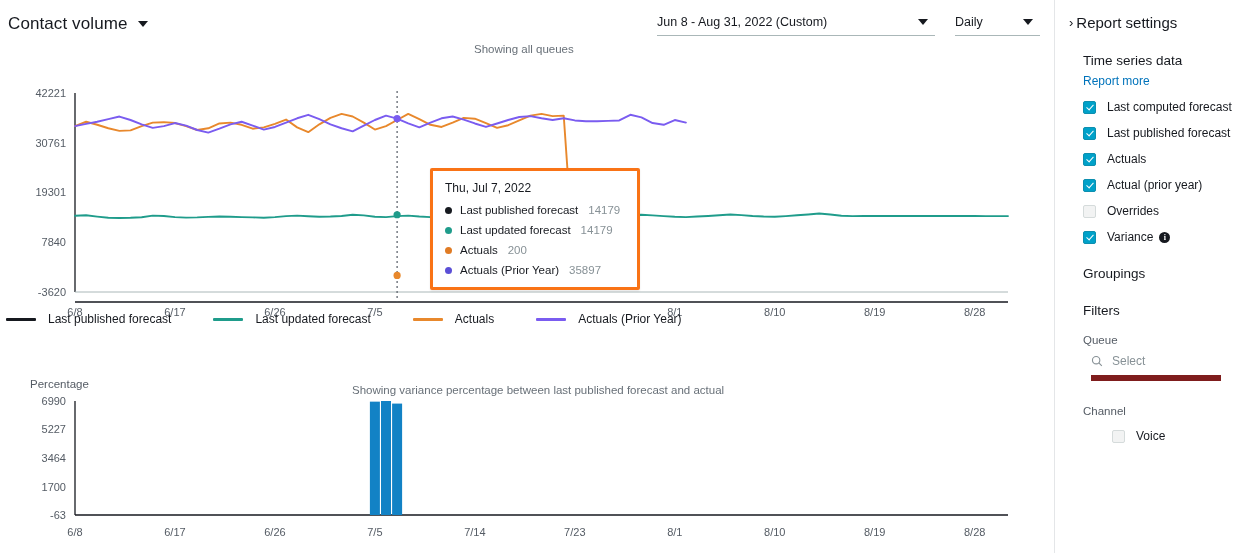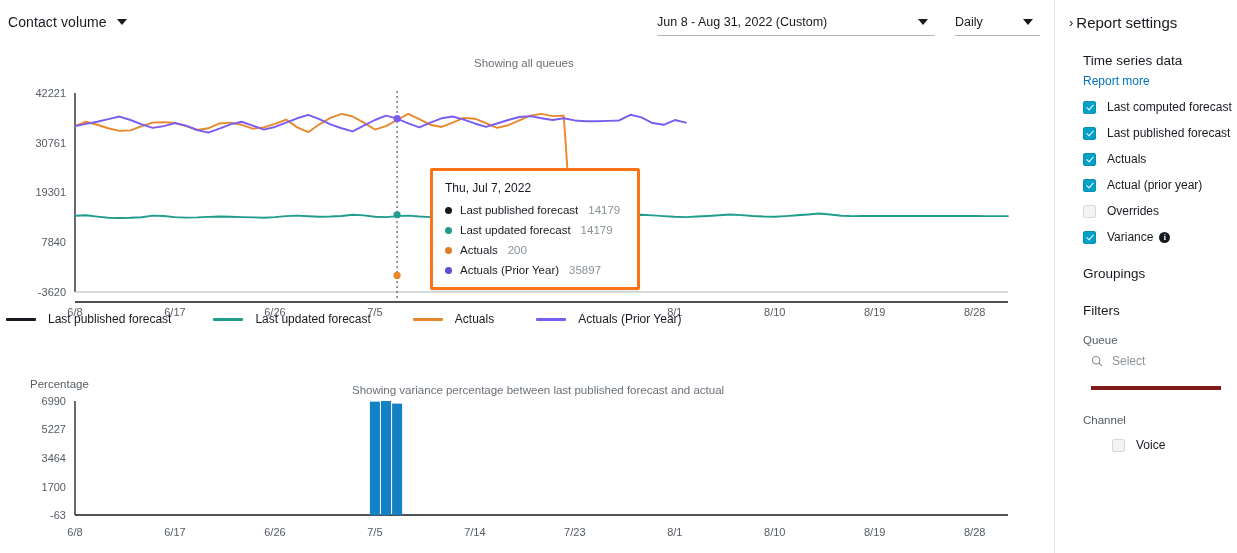--- a/index.html
+++ b/index.html
@@ -7,33 +7,33 @@
     width:1237px;height:553px;overflow:hidden;background:#ffffff;
     font-family:"Liberation Sans", sans-serif;color:#16191f;
     -webkit-font-smoothing:antialiased;
   }
   #app{position:relative;width:1237px;height:553px;}
 
   
   #main{position:absolute;left:0;top:0;width:1054px;height:553px;background:#fff;overflow:hidden;}
 
   .title-row{position:absolute;left:8px;top:14px;display:flex;align-items:center;gap:10px;}
-  .title-text{font-size:14px;color:#16191f;letter-spacing:.1px;}
+  .title-text{font-size:17px;color:#16191f;letter-spacing:.1px;}
   .caret{width:0;height:0;border-left:5px solid transparent;border-right:5px solid transparent;border-top:6px solid #16191f;display:inline-block;}
 
   .daterange{position:absolute;left:657px;top:15px;width:278px;}
   .daterange .val{font-size:12.5px;color:#16191f;padding-bottom:6px;}
   .daterange .ul{border-bottom:1px solid #aab7b8;}
   .dd-caret{position:absolute;right:7px;top:4px;width:0;height:0;border-left:5px solid transparent;border-right:5px solid transparent;border-top:6px solid #16191f;}
 
   .interval{position:absolute;left:955px;top:15px;width:85px;}
   .interval .val{font-size:12.5px;color:#16191f;padding-bottom:6px;}
   .interval .ul{border-bottom:1px solid #aab7b8;}
 
-  .showing-queues{position:absolute;left:474px;top:57px;font-size:11.5px;color:#687078;}
+  .showing-queues{position:absolute;left:474px;top:43px;font-size:11.5px;color:#687078;}
 
   .chart-note{position:absolute;left:352px;top:384px;font-size:11.5px;color:#687078;}
   .pct-label{position:absolute;left:30px;top:378px;font-size:11.5px;color:#545b64;}
 
   svg{display:block;}
 
   
   .legend{position:absolute;left:6px;top:312px;display:flex;align-items:center;}
   .legend .item{display:flex;align-items:center;margin-right:42px;}
   .legend .swatch{width:30px;height:3px;border-radius:1px;margin-right:12px;}
@@ -63,21 +63,21 @@
   .sb-sub{font-size:11.5px;color:#545b64;margin-top:16px;}
 
   .cb-row{display:flex;align-items:center;margin-top:12px;}
   .cb{width:13px;height:13px;border-radius:2px;box-sizing:border-box;flex:0 0 auto;margin-right:11px;position:relative;}
   .cb.on{background:#00a1c9;border:1px solid #0d8faf;}
   .cb.on:after{content:"";position:absolute;left:3.5px;top:1px;width:3px;height:6px;border:solid #fff;border-width:0 1.6px 1.6px 0;transform:rotate(42deg);}
   .cb.off{background:#f2f3f3;border:1px solid #d5dbdb;}
   .cb-lbl{font-size:12px;color:#16191f;white-space:nowrap;}
   .info-i{display:inline-block;width:11px;height:11px;border-radius:50%;background:#16191f;color:#fff;font-size:8px;line-height:11px;text-align:center;margin-left:6px;font-family:"Liberation Serif",serif;font-weight:bold;vertical-align:middle;}
 
-  .select-row{display:flex;align-items:center;margin-top:8px;margin-left:8px;padding-bottom:18px;border-bottom:4px solid #7f1d1d;width:130px;}
+  .select-row{display:flex;align-items:center;margin-top:8px;margin-left:8px;padding-bottom:7px;border-bottom:6px solid #7f1d1d;width:130px;}
   .select-ph{font-size:12px;color:#879196;margin-left:9px;}
 </style>
 </head>
 <body>
 
 <div id="app">
 
   <div id="main">
 
     <div class="title-row">

